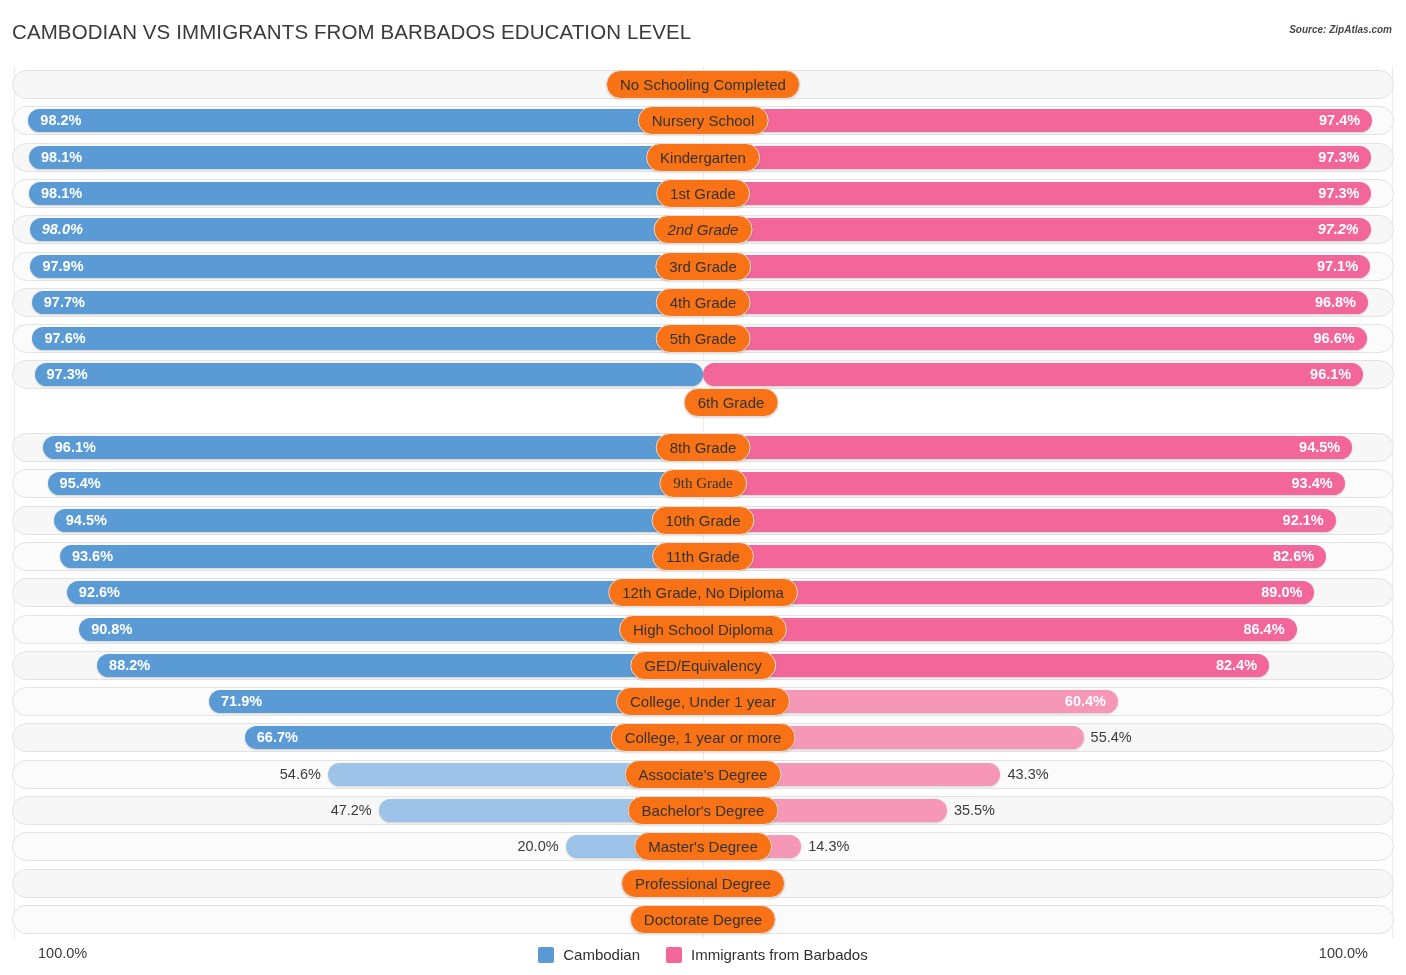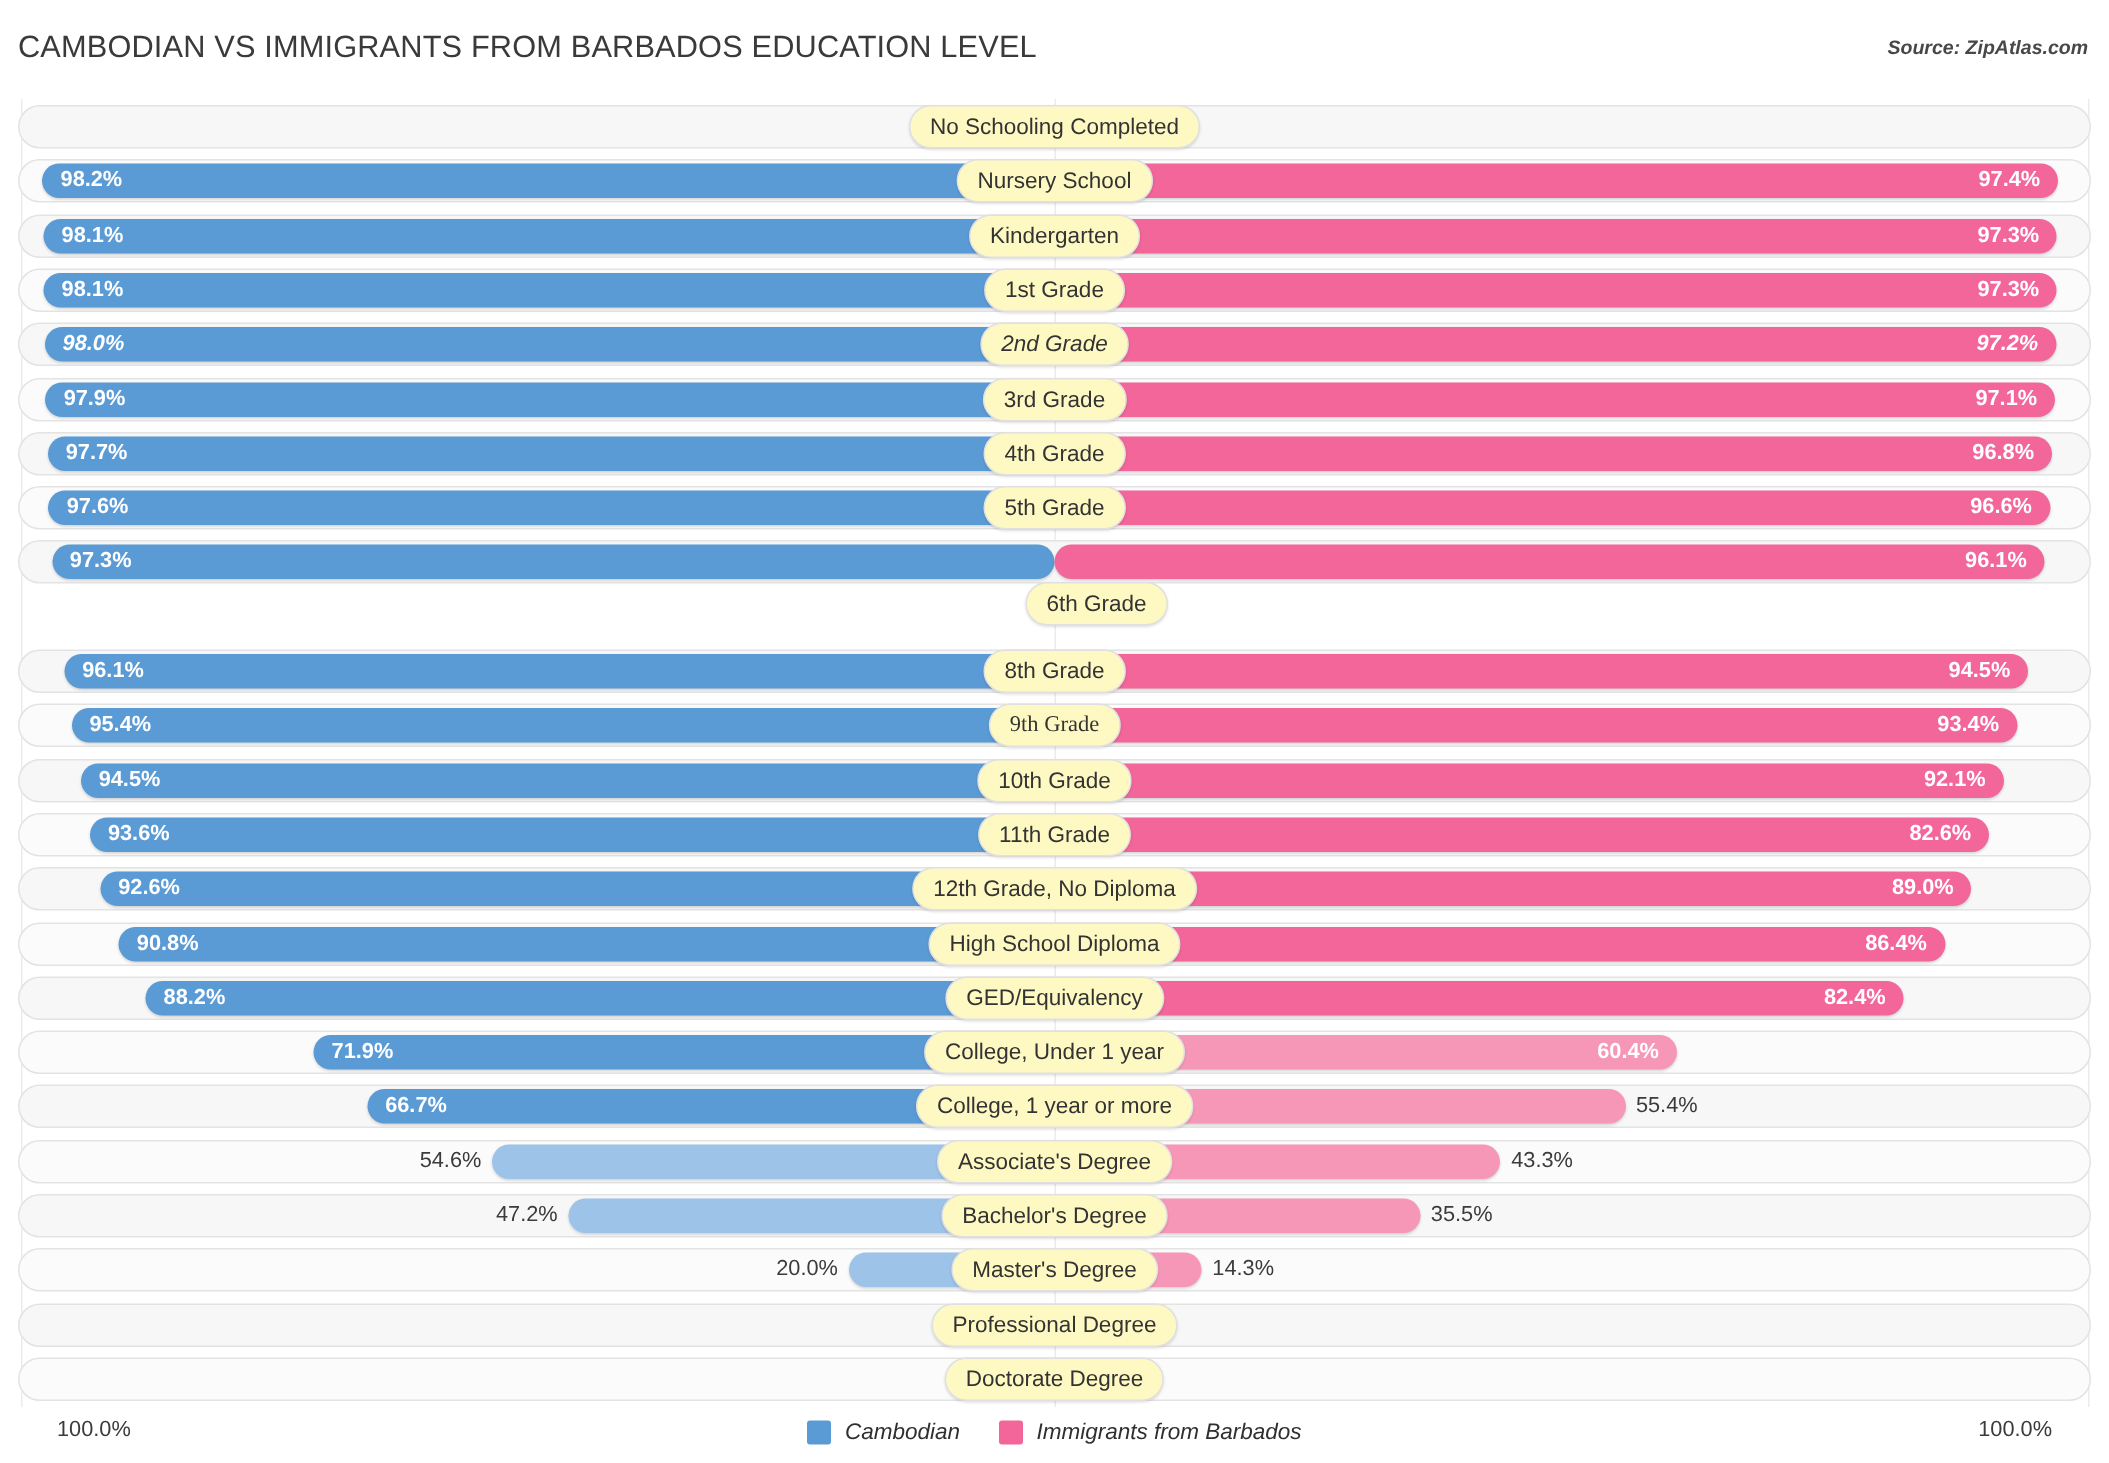--- a/index.html
+++ b/index.html
@@ -13,21 +13,21 @@
   #root { position: relative; width: 1406px; height: 975px; }
 
   
   .hdr-title {
     position: absolute; left: 12px; top: 20px;
     font-size: 20.5px; color: #3a3a3a; letter-spacing: .1px;
     white-space: nowrap;
   }
   .hdr-source {
     position: absolute; right: 14px; top: 24px;
-    font-size: 13px; color: #47484a; font-style: italic; font-weight: bold;
+    font-size: 10px; color: #47484a; font-style: italic; font-weight: bold;
     white-space: nowrap;
   }
 
   
   #plot { position: absolute; left: 0; top: 66px; width: 1406px; height: 872px; }
 
   .row { position: absolute; left: 0; width: 1406px; height: 33px; }
 
   .track {
     position: absolute; left: 12px; top: 2px;
@@ -56,21 +56,21 @@
     position: absolute; top: 7px;
     font-size: 14.5px;
     line-height: 19px;
     white-space: nowrap;
   }
   .val.inside  { color: #ffffff; font-weight: bold; }
   .val.outside { color: #3b3b3b; }
 
   .cat {
     position: absolute; top: 2px; height: 29px;
-    background: #fef9c3;
+    background: #f97316;
     border: 1px solid #e0e0e0;
     border-radius: 15px;
     box-shadow: 0 1px 2px rgba(0,0,0,.13);
     display: flex; align-items: center; justify-content: center;
     padding: 0 13px;
     font-size: 15px; color: #333;
     white-space: nowrap;
     transform: translateX(-50%);
   }
 
@@ -78,21 +78,21 @@
   .axis-left {
     position: absolute; left: 38px; bottom: 14px;
     font-size: 14.5px; color: #3b3b3b;
   }
   .axis-right {
     position: absolute; right: 38px; bottom: 14px;
     font-size: 14.5px; color: #3b3b3b;
   }
   .legend {
     position: absolute; left: 0; right: 0; bottom: 12px;
-    display: flex; align-items: center; justify-content: center; gap: 26px; font-style: italic;
+    display: flex; align-items: center; justify-content: center; gap: 26px;
   }
   .legend .item { display: flex; align-items: center; gap: 9px; }
   .legend .swatch { width: 16px; height: 16px; border-radius: 2px; display: block; }
   .legend .lbl { font-size: 15px; color: #2f2f2f; }
 </style>
 </head>
 <body>
 
 <div id="root">
 

